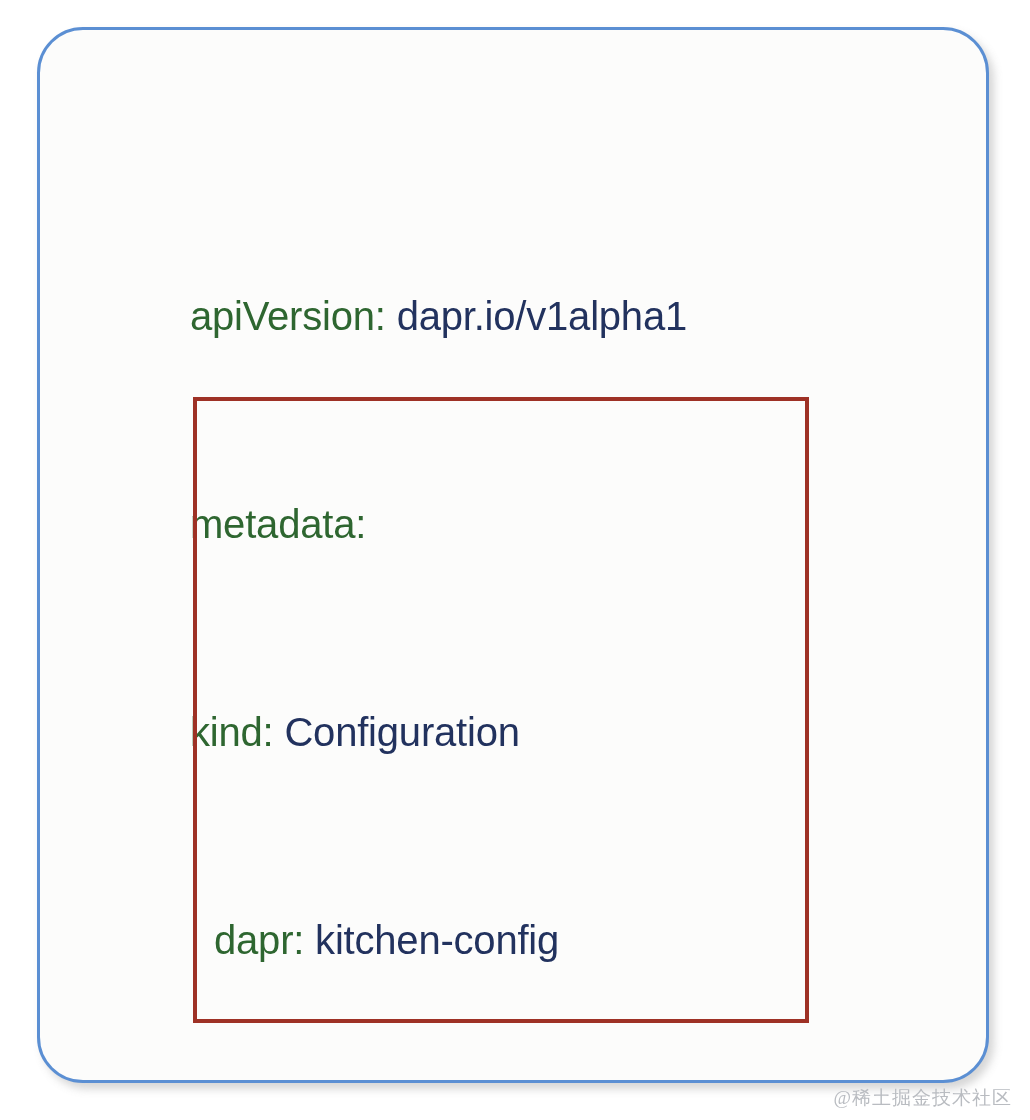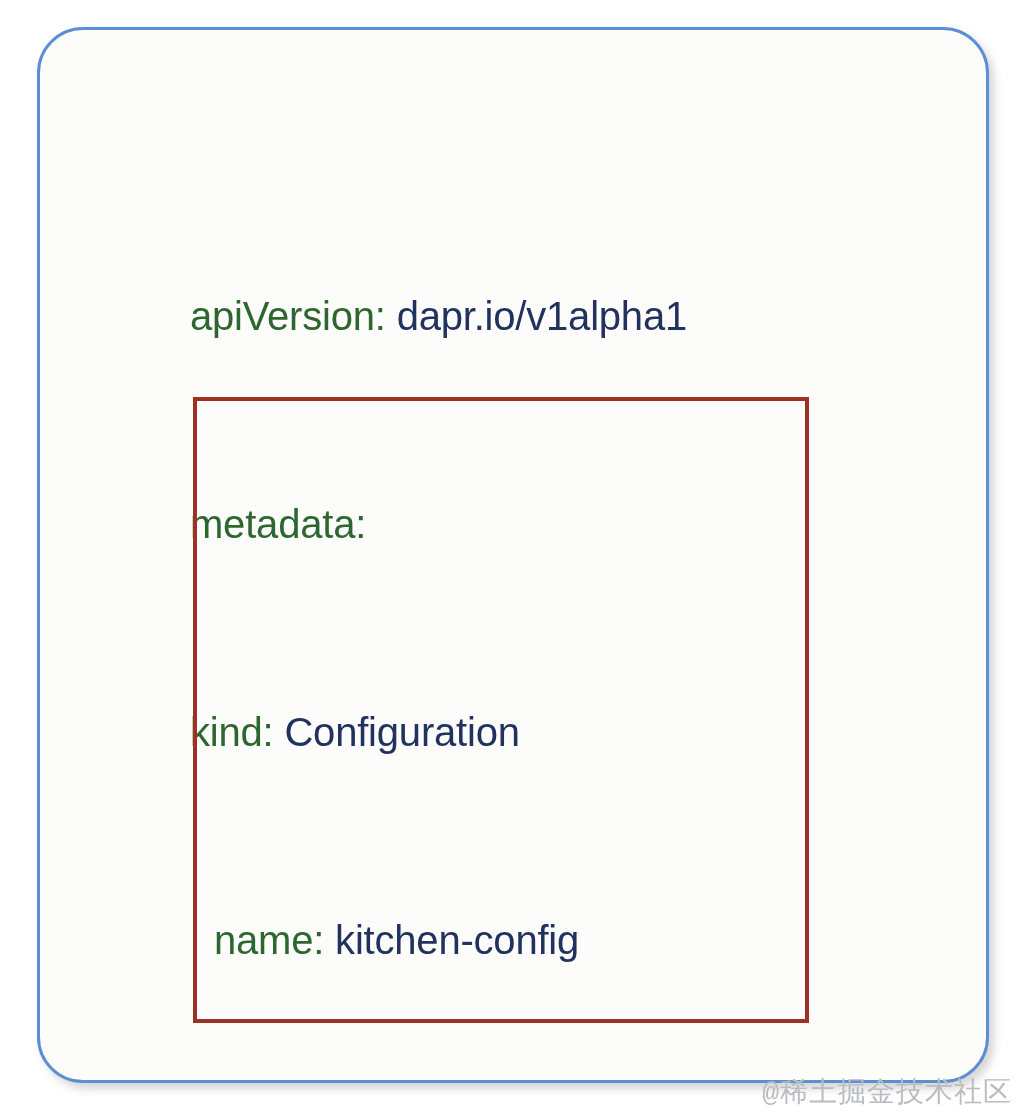--- a/index.html
+++ b/index.html
@@ -69,43 +69,43 @@
     border: 4px solid #9e3125;
     background: transparent;
     pointer-events: none;
   }
 
   
   #watermark {
     position: absolute;
     right: 18px;
     bottom: 9px;
-    font-size: 28px;
+    font-size: 19px;
     color: #b9bcc1;
-    font-family: Liberation Mono, monospace;
+    font-family: Liberation Serif, serif;
     letter-spacing: 1px;
     white-space: nowrap;
   }
 </style>
 </head>
 <body>
 
 <div id="canvas">
 
   <div id="card">
 
     <div id="yaml">
 
       <div class="line"><span class="k">apiVersion:</span><span class="v"> dapr.io/v1alpha1</span></div>
 
       <div class="line"><span class="k">metadata:</span><span class="v"></span></div>
 
       <div class="line"><span class="k">kind:</span><span class="v"> Configuration</span></div>
 
-      <div class="line" style="padding-left:24px"><span class="k">name:</span><span class="v"> kitchen-config</span></div>
+      <div class="line" style="padding-left:24px"><span class="k">dapr:</span><span class="v"> kitchen-config</span></div>
 
       
 
       
 
       
 
       
 
       

